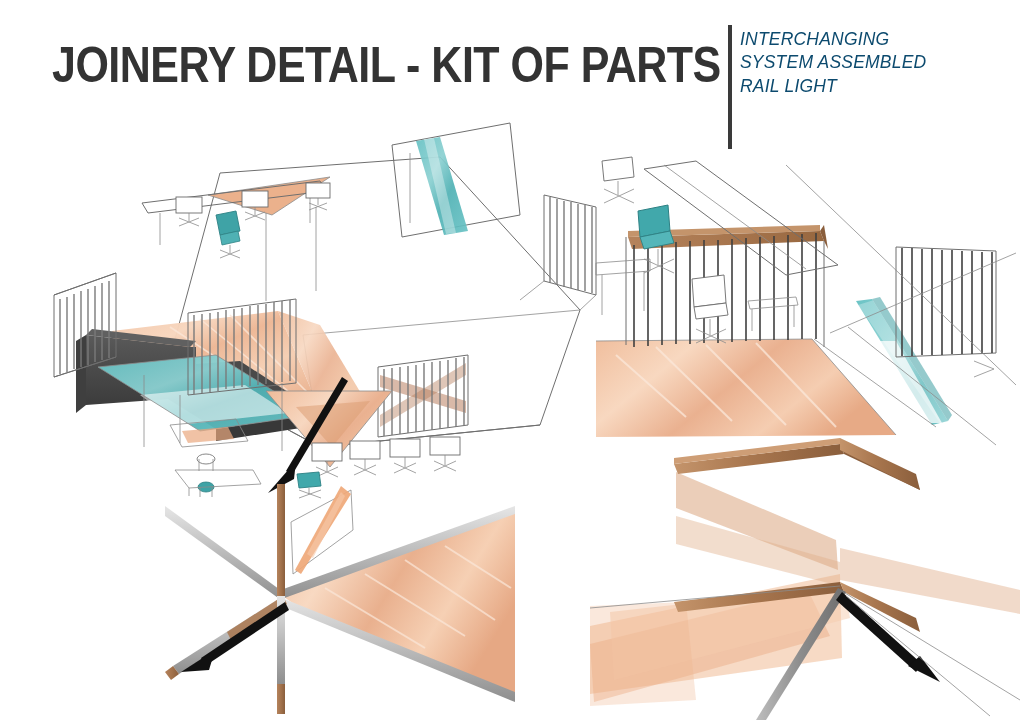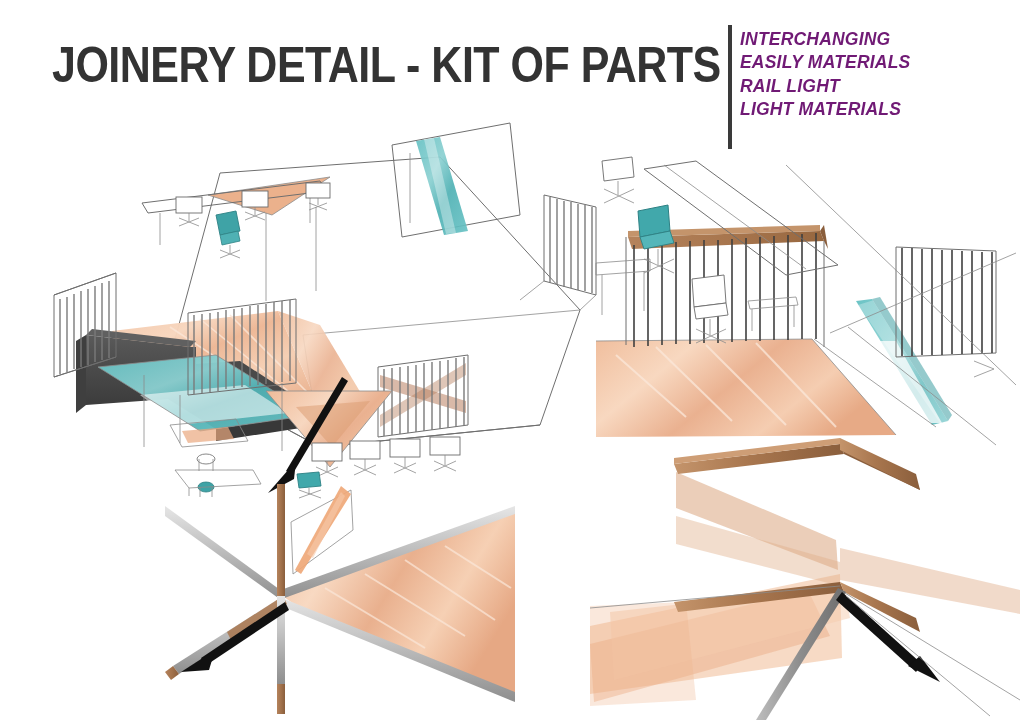--- a/index.html
+++ b/index.html
@@ -19,22 +19,22 @@
     color:#333333;white-space:nowrap;
     font-family:"Liberation Sans", sans-serif;
     transform:scaleY(1.18);transform-origin:left top;
   }
   #title-divider{
     position:absolute;left:728px;top:25px;width:4px;height:124px;
     background:#3a3a3a;
   }
   #subtitle-block{
     position:absolute;left:740px;top:28px;width:250px;
-    font-size:17.5px;font-weight:bold;font-style:italic;
-    color:#701a75;line-height:1.33;letter-spacing:0.2px;
+    font-size:17.5px;font-weight:normal;font-style:italic;
+    color:#0c4a6e;line-height:1.33;letter-spacing:0.2px;
     font-family:"Liberation Sans", sans-serif;
   }
   #subtitle-block .sub-line{display:block;white-space:nowrap;}
 
   
   .panel{position:absolute;}
   #panel-main{left:20px;top:95px;width:620px;height:400px;}
   #panel-balustrade{left:596px;top:155px;width:420px;height:300px;}
   #panel-joint{left:165px;top:470px;width:350px;height:250px;}
   #panel-corner{left:590px;top:430px;width:430px;height:290px;}
@@ -51,23 +51,22 @@
 </head>
 <body>
 
 <div id="board">
 
   <div id="header">
     <div id="board-title">JOINERY DETAIL - KIT OF PARTS</div>
     <div id="title-divider"></div>
     <div id="subtitle-block">
       <span class="sub-line">INTERCHANGING</span>
-      <span class="sub-line">EASILY MATERIALS</span>
+      <span class="sub-line">SYSTEM ASSEMBLED</span>
       <span class="sub-line">RAIL LIGHT</span>
-      <span class="sub-line">LIGHT MATERIALS</span>
     </div>
   </div>
 
   <div class="panel" id="panel-main">
     <svg viewBox="0 0 620 400" preserveAspectRatio="none">
       <defs>
         <linearGradient id="peachG" x1="0" y1="0" x2="1" y2="1">
           <stop offset="0%" stop-color="#F3C6A8"></stop>
           <stop offset="28%" stop-color="#F7D6BE"></stop>
           <stop offset="45%" stop-color="#EDB694"></stop>

